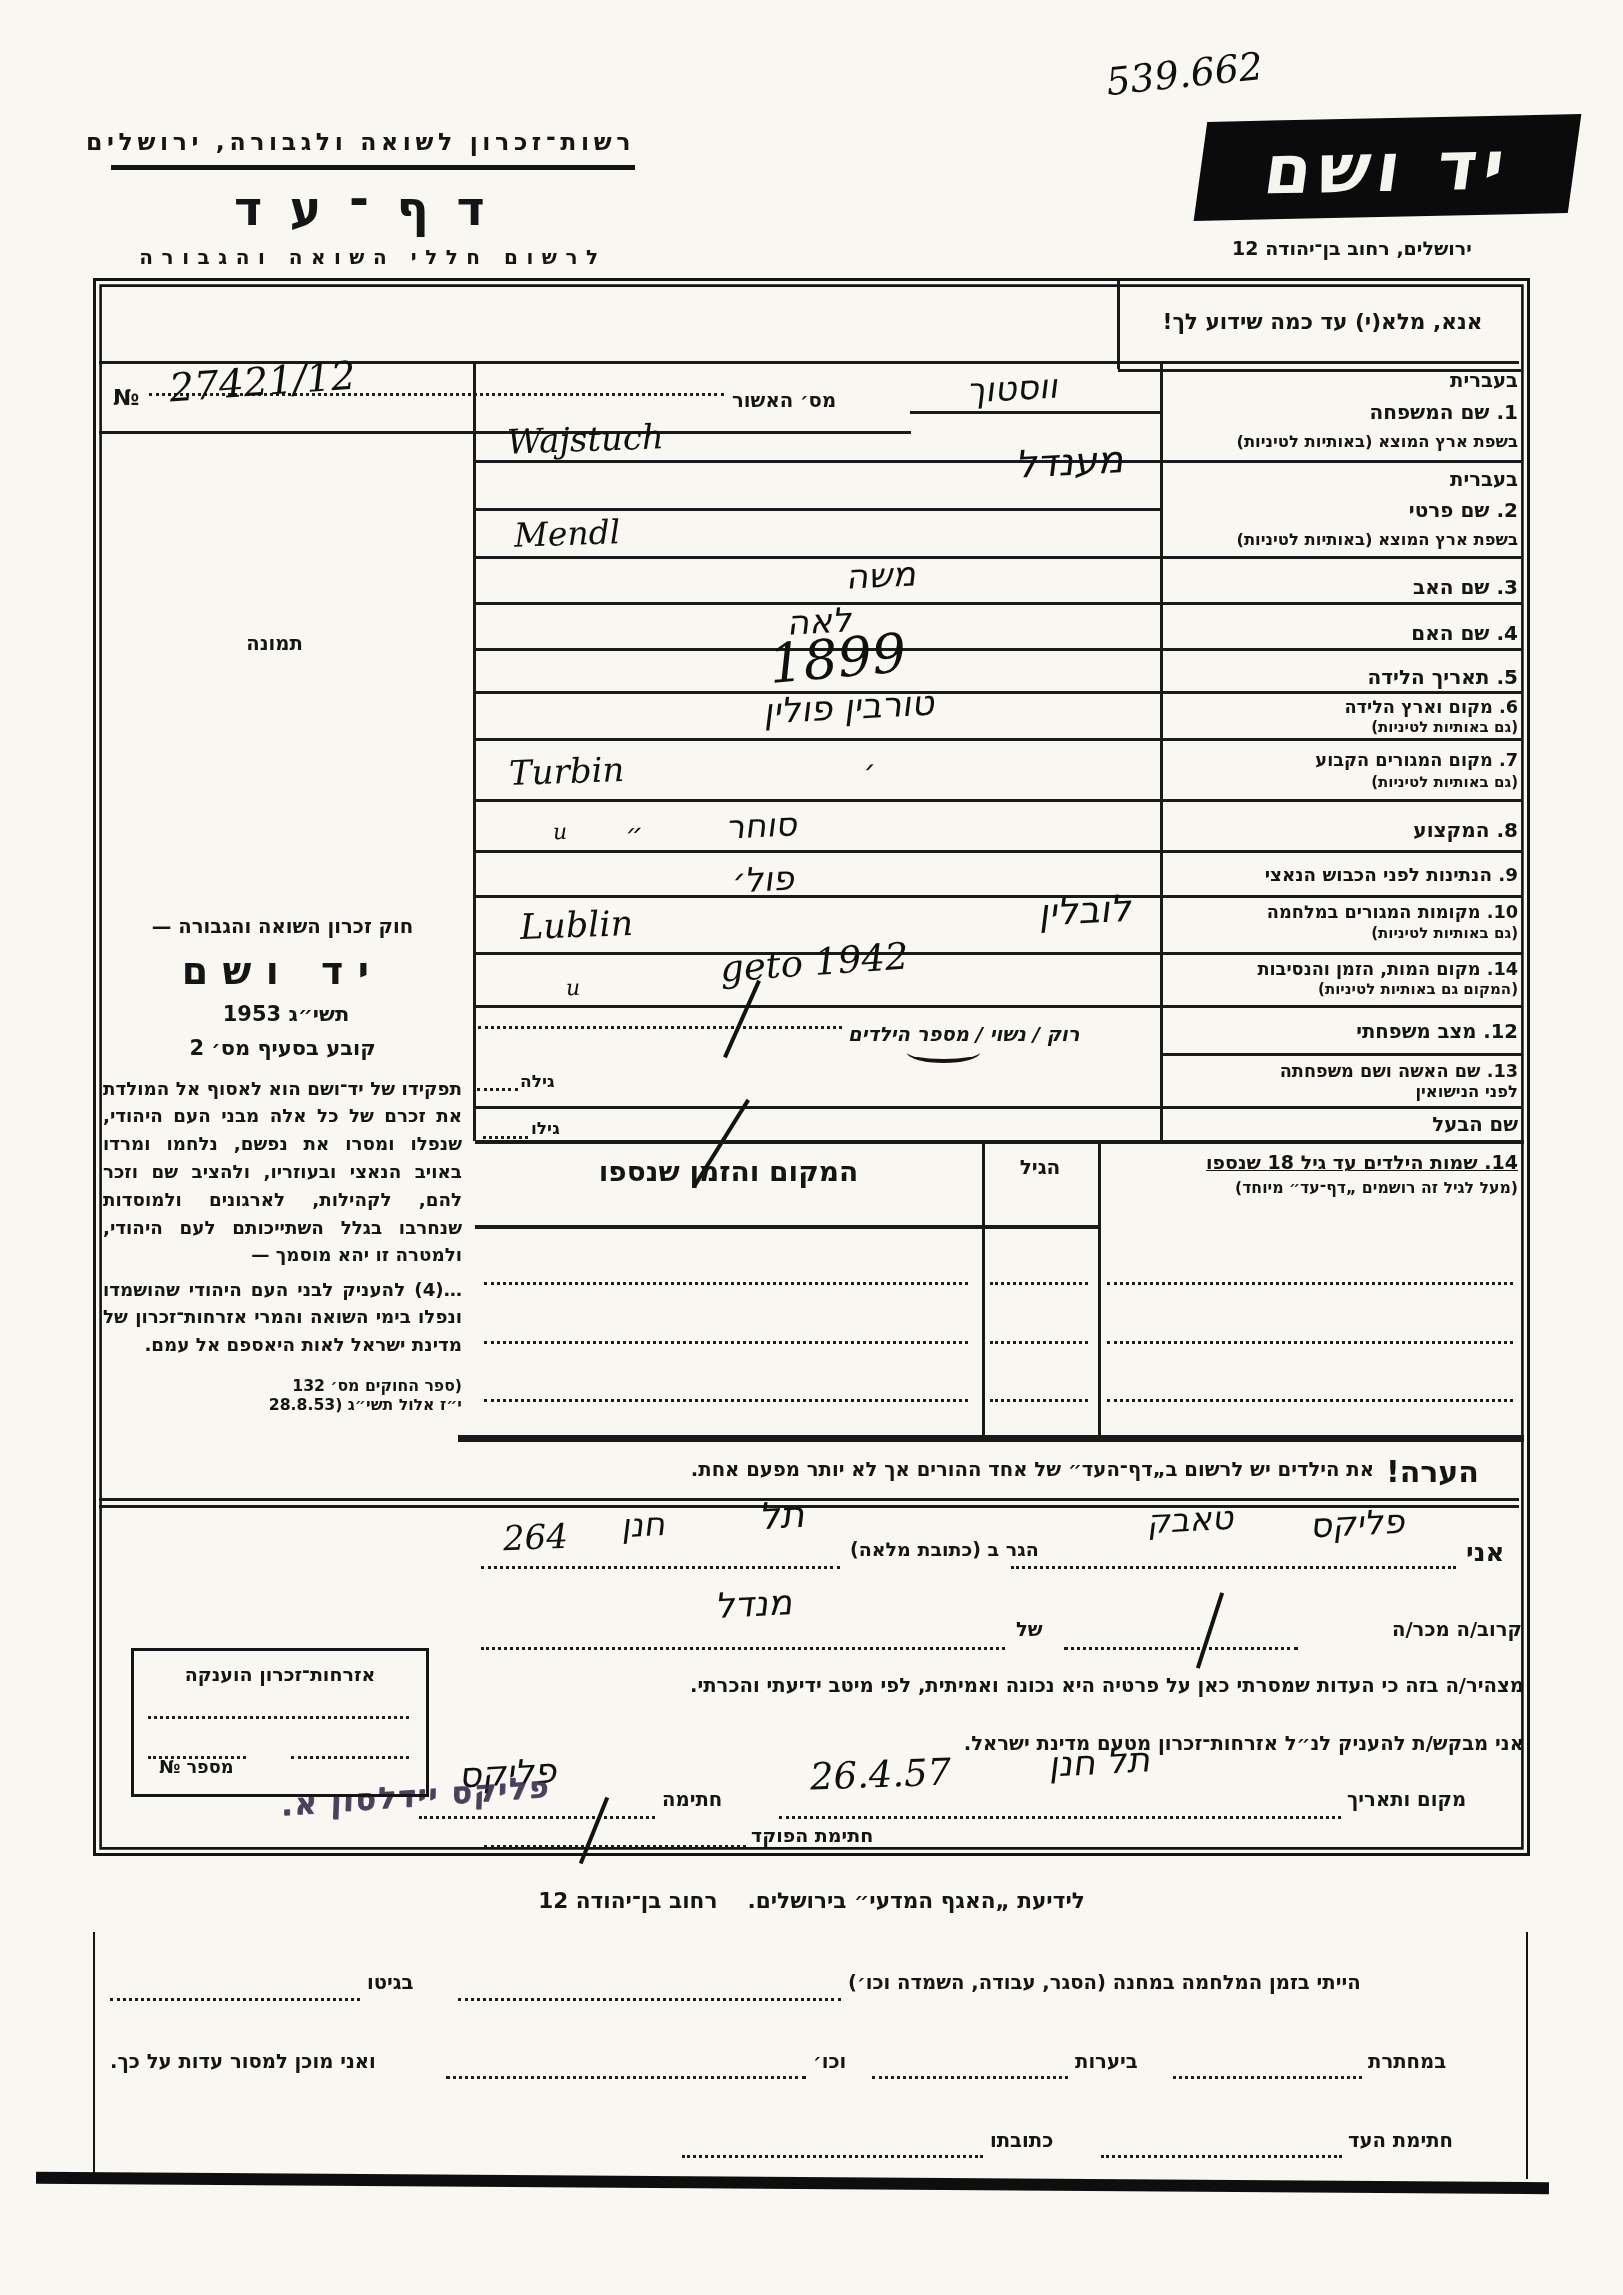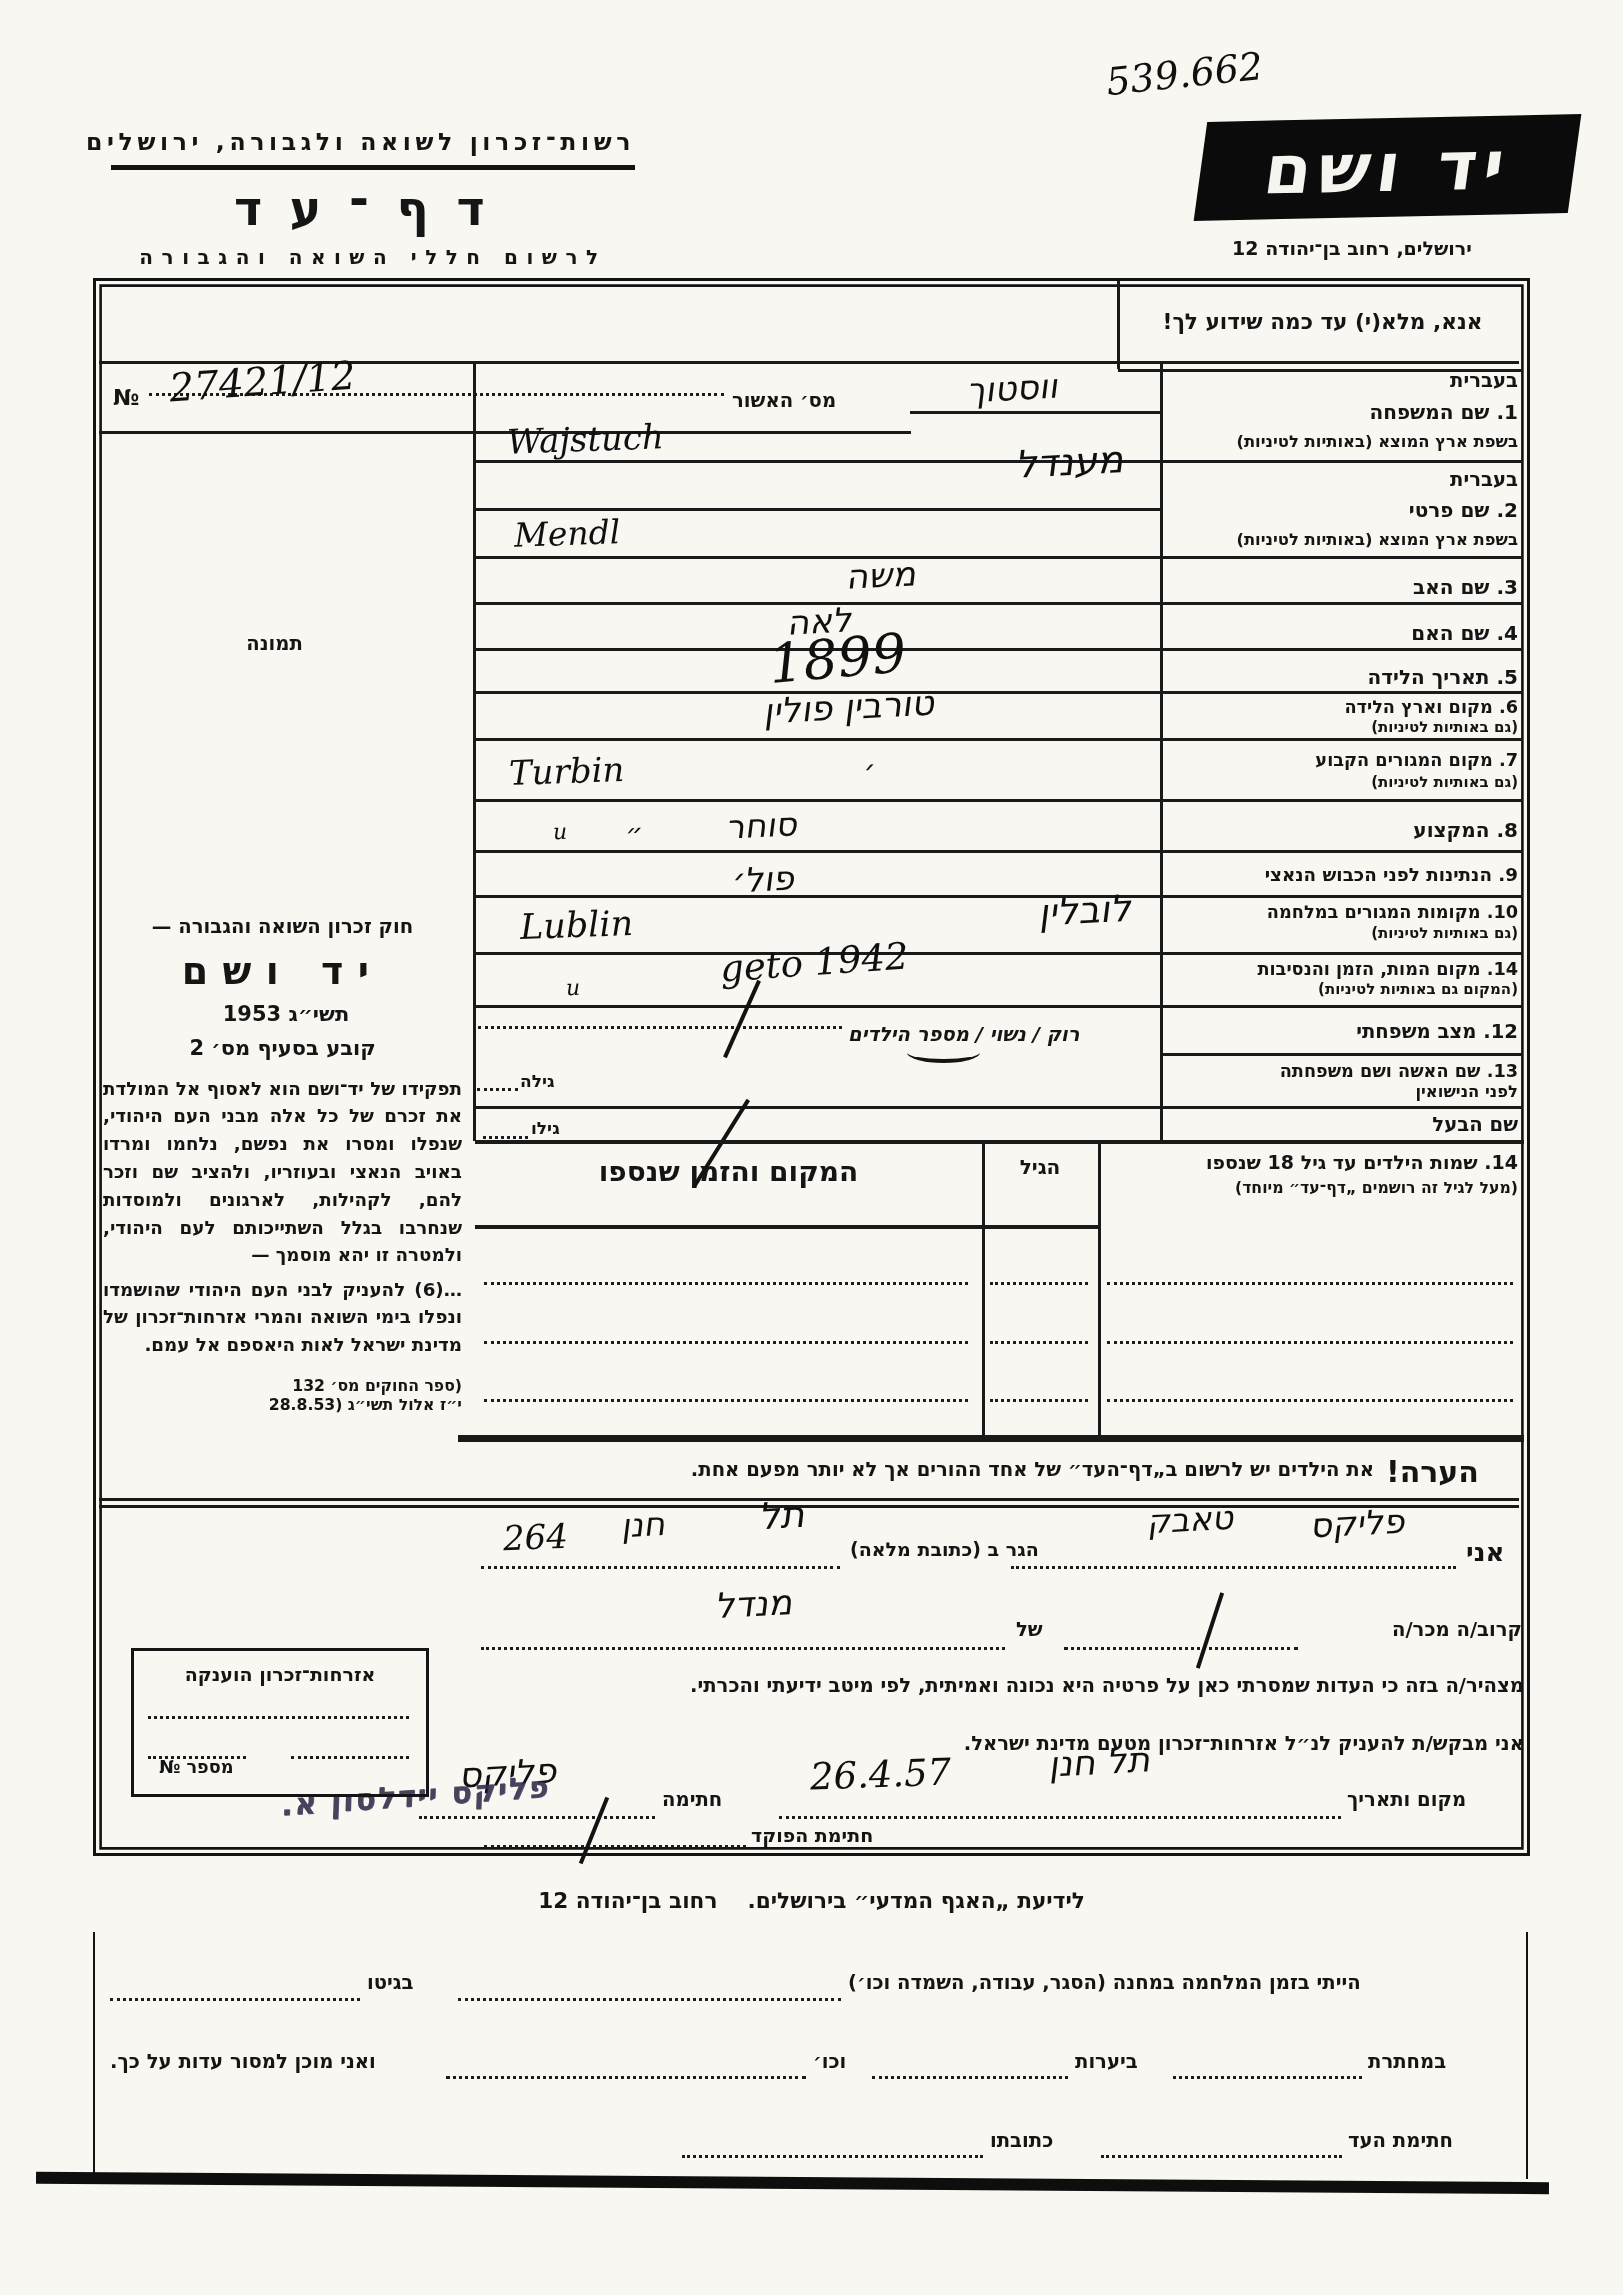--- a/index.html
+++ b/index.html
@@ -167,21 +167,21 @@
 
   <div class="ink" style="left:740px;top:977px;width:3.9px;height:84px;transform:rotate(24deg);"></div>
   <div class="abs" style="left:907px;top:1042px;width:73px;height:17px;border-bottom:4.6px solid #141414;border-radius:0 0 55% 55%;"></div>
   <div class="ink" style="left:719px;top:1092px;width:3.9px;height:103px;transform:rotate(32deg);"></div>
 
   <div class="line" style="left:475px;top:1140px;width:1049px;height:3.9px;"></div>
   <div class="vline" style="left:982px;top:1140px;height:298px;width:3.3px;"></div>
   <div class="vline" style="left:1098px;top:1140px;height:298px;width:3.3px;"></div>
   <div class="p abs ctr" style="left:475px;top:1155px;width:507px;font-size:28px;">המקום והזמן שנספו</div>
   <div class="p abs ctr" style="left:982px;top:1155px;width:116px;font-size:20px;">הגיל</div>
-  <div class="lbl p" style="left:1107px;width:411px;top:1152px;font-size:19px;">14. שמות הילדים עד גיל 18 שנספו</div>
+  <div class="lbl p" style="left:1107px;width:411px;top:1152px;font-size:19px;text-decoration:underline;">14. שמות הילדים עד גיל 18 שנספו</div>
   <div class="lbl p" style="left:1107px;width:411px;top:1179px;font-size:15.7px;">(מעל לגיל זה רושמים „דף־עד״ מיוחד)</div>
   <div class="line" style="left:475px;top:1225px;width:626px;height:3.9px;"></div>
   <div class="dots" style="left:484px;top:1282px;width:484px;"></div>
   <div class="dots" style="left:990px;top:1282px;width:98px;"></div>
   <div class="dots" style="left:1107px;top:1282px;width:406px;"></div>
   <div class="dots" style="left:484px;top:1341px;width:484px;"></div>
   <div class="dots" style="left:990px;top:1341px;width:98px;"></div>
   <div class="dots" style="left:1107px;top:1341px;width:406px;"></div>
   <div class="dots" style="left:484px;top:1399px;width:484px;"></div>
   <div class="dots" style="left:990px;top:1399px;width:98px;"></div>
@@ -225,21 +225,21 @@
   <div class="dots" style="left:484px;top:1845px;width:262px;"></div>
   <div class="ink" style="left:592px;top:1795px;width:3.9px;height:71px;transform:rotate(22deg);"></div>
   <div class="stamp">פליקס יידלסון א.</div>
 
   <div class="abs" style="left:103px;top:915px;width:359px;direction:rtl;">
     <div class="p ctr" style="font-size:19.6px;">חוק זכרון השואה והגבורה —</div>
     <div class="p ctr" style="font-size:38px;letter-spacing:14.4px;margin-top:10.5px;">יד ושם</div>
     <div class="p ctr" style="font-size:21px;margin-top:9.2px;margin-left:7px;">תשי״ג 1953</div>
     <div class="p ctr" style="font-size:21px;margin-top:10.5px;">קובע בסעיף מס׳ 2</div>
     <div class="p" style="font-size:18.3px;line-height:1.52;margin-top:14.4px;text-align:justify;white-space:normal;">תפקידו של יד־ושם הוא לאסוף אל המולדת את זכרם של כל אלה מבני העם היהודי, שנפלו ומסרו את נפשם, נלחמו ומרדו באויב הנאצי ובעוזריו, ולהציב שם וזכר להם, לקהילות, לארגונים ולמוסדות שנחרבו בגלל השתייכותם לעם היהודי, ולמטרה זו יהא מוסמך —</div>
-    <div class="p" style="font-size:18.3px;line-height:1.52;margin-top:6.5px;text-align:justify;white-space:normal;">…(6) להעניק לבני העם היהודי שהושמדו ונפלו בימי השואה והמרי אזרחות־זכרון של מדינת ישראל לאות היאספם אל עמם.</div>
+    <div class="p" style="font-size:18.3px;line-height:1.52;margin-top:6.5px;text-align:justify;white-space:normal;">…(4) להעניק לבני העם היהודי שהושמדו ונפלו בימי השואה והמרי אזרחות־זכרון של מדינת ישראל לאות היאספם אל עמם.</div>
     <div class="p" style="font-size:15.7px;margin-top:17px;">(ספר החוקים מס׳ 132</div>
     <div class="p" style="font-size:15.7px;">י״ז אלול תשי״ג (28.8.53</div>
   </div>
 
   <div class="abs" style="left:131px;top:1648px;width:292px;height:143px;border:3.3px solid #141414;">
     <div class="p ctr" style="font-size:19px;margin-top:11.8px;">אזרחות־זכרון הוענקה</div>
     <div class="dots" style="left:14.4px;top:65px;width:261px;"></div>
     <div class="dots" style="left:157px;top:105px;width:118px;"></div>
     <div class="dots" style="left:14.4px;top:105px;width:98px;"></div>
     <div class="p abs" style="left:25px;top:106px;font-size:17.7px;direction:rtl;">

